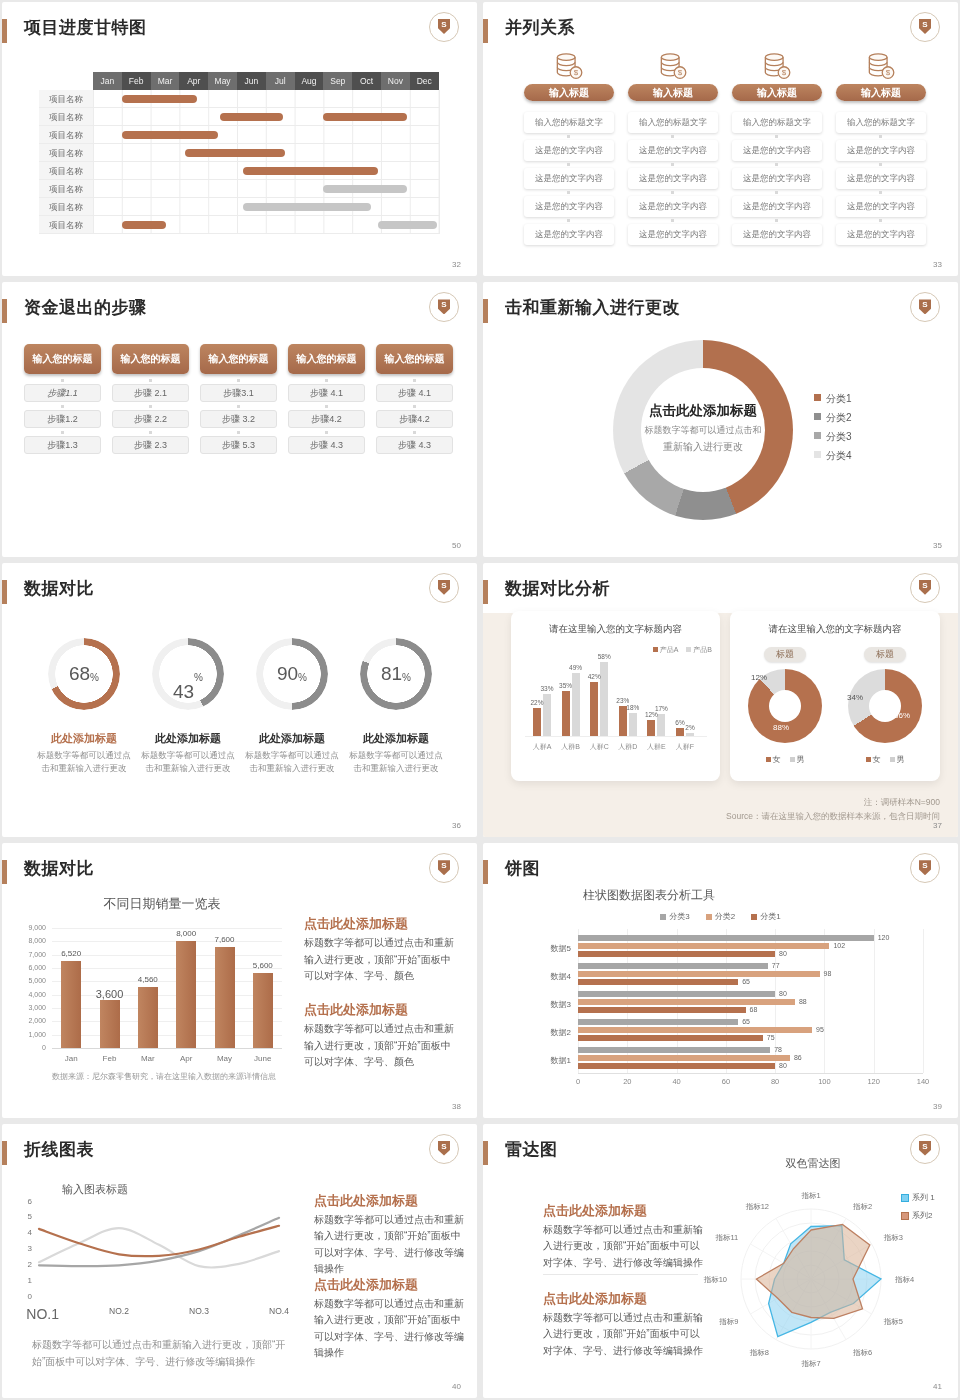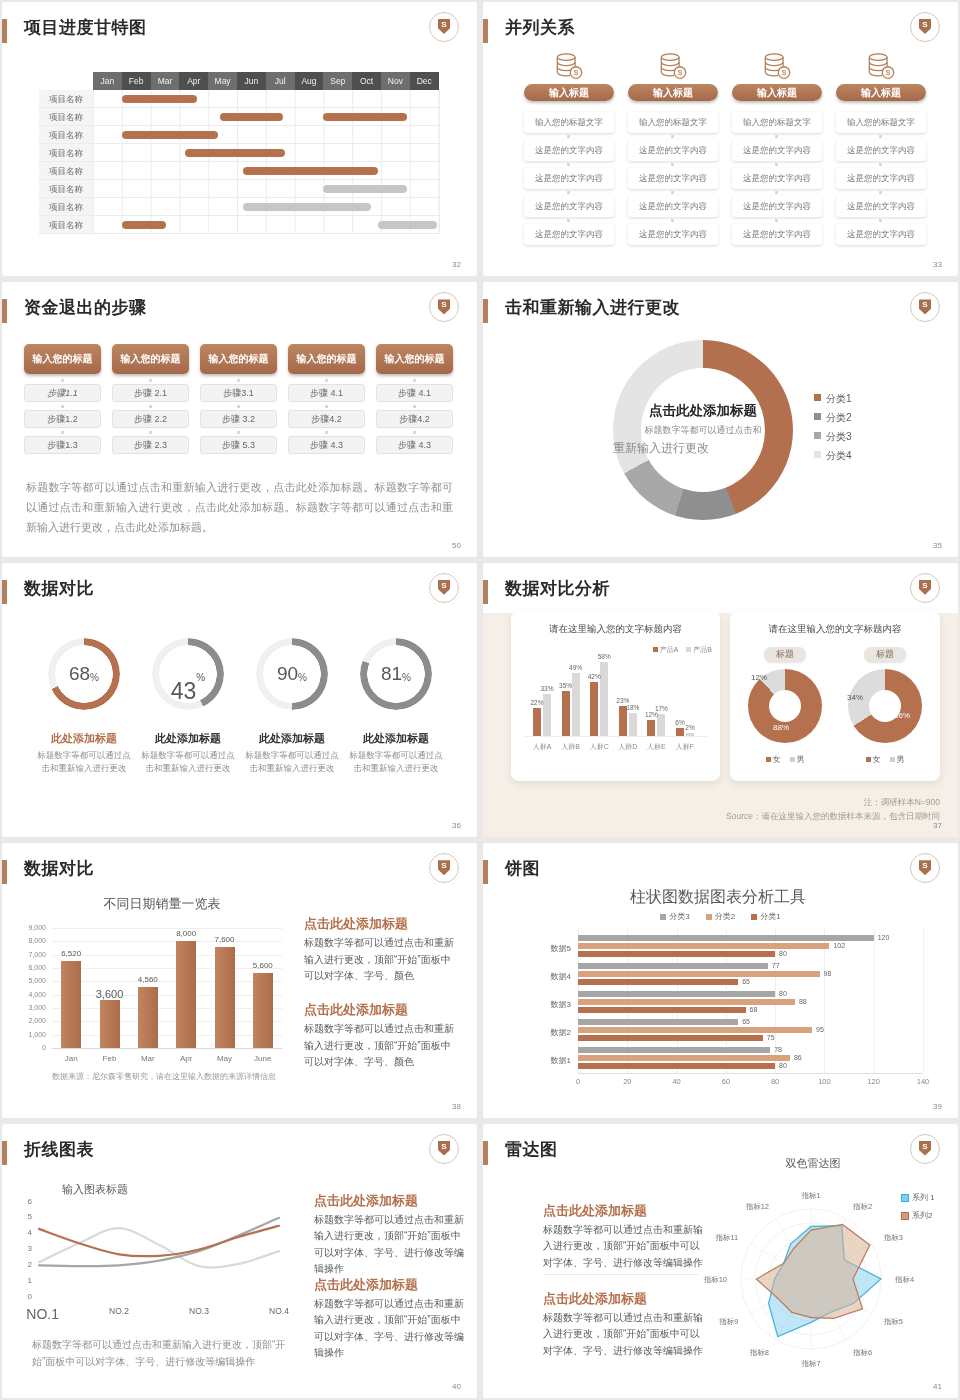--- a/index.html
+++ b/index.html
@@ -192,37 +192,36 @@
         <div style="position: absolute; left: 286px; top: 128px; width: 75px; height: 16px; background: rgb(243, 243, 243); border: 1px solid rgb(226, 226, 226); border-radius: 3px; font-size: 9px; color: rgb(102, 102, 102); line-height: 16px; text-align: center;">步骤4.2</div>
         <div style="position: absolute; left: 323px; top: 149px; width: 3px; height: 3px; background: rgb(217, 217, 217);"></div>
         <div style="position: absolute; left: 286px; top: 154px; width: 75px; height: 16px; background: rgb(243, 243, 243); border: 1px solid rgb(226, 226, 226); border-radius: 3px; font-size: 9px; color: rgb(102, 102, 102); line-height: 16px; text-align: center;">步骤 4.3</div>
         <div style="position: absolute; left: 374px; top: 62px; width: 77px; height: 30px; border-radius: 5px; background: linear-gradient(rgb(189, 133, 96), rgb(165, 105, 74)); color: rgb(255, 255, 255); font-size: 10px; font-weight: bold; line-height: 30px; text-align: center; box-shadow: rgba(0, 0, 0, 0.25) 0px 2px 3px;">输入您的标题</div>
         <div style="position: absolute; left: 411px; top: 97px; width: 3px; height: 3px; background: rgb(217, 217, 217);"></div>
         <div style="position: absolute; left: 374px; top: 102px; width: 75px; height: 16px; background: rgb(243, 243, 243); border: 1px solid rgb(226, 226, 226); border-radius: 3px; font-size: 9px; color: rgb(102, 102, 102); line-height: 16px; text-align: center;">步骤 4.1</div>
         <div style="position: absolute; left: 411px; top: 123px; width: 3px; height: 3px; background: rgb(217, 217, 217);"></div>
         <div style="position: absolute; left: 374px; top: 128px; width: 75px; height: 16px; background: rgb(243, 243, 243); border: 1px solid rgb(226, 226, 226); border-radius: 3px; font-size: 9px; color: rgb(102, 102, 102); line-height: 16px; text-align: center;">步骤4.2</div>
         <div style="position: absolute; left: 411px; top: 149px; width: 3px; height: 3px; background: rgb(217, 217, 217);"></div>
         <div style="position: absolute; left: 374px; top: 154px; width: 75px; height: 16px; background: rgb(243, 243, 243); border: 1px solid rgb(226, 226, 226); border-radius: 3px; font-size: 9px; color: rgb(102, 102, 102); line-height: 16px; text-align: center;">步骤 4.3</div>
-        <div style="position: absolute; left: 24px; top: 196px; width: 427px; font-size: 11px; color: rgb(143, 143, 143); line-height: 1.8; text-align: justify;">标题数字等都可以通过点击和重新输入进行更改，点击此处添加标题。标题数字等都可以通过点击和重新输入进行更改，点击此处添加标题。标题数字等都可以通过点击和重新输入进行更改，点击此处添加标题。</div>
       </div>
     <div class="pagenum">50</div>
   </section>
   <section class="slide">
     <div class="accent"></div>
     <h2 class="stitle">击和重新输入进行更改</h2>
     <div class="logo">
         <div class="logo-shield">S</div>
       </div>
     <div class="content" id="c35">
         <div style="position: absolute; left: 130px; top: 58px; width: 180px; height: 180px; border-radius: 50%; background: conic-gradient(rgb(178, 112, 78) 0%, rgb(178, 112, 78) 44%, rgb(143, 143, 143) 44%, rgb(143, 143, 143) 55%, rgb(168, 168, 168) 55%, rgb(168, 168, 168) 67%, rgb(228, 228, 228) 67%, rgb(228, 228, 228) 100%);">
           <div style="position: absolute; inset: 28px; border-radius: 50%; background: rgb(255, 255, 255);"></div>
         </div>
         <div style="position: absolute; left: 130px; top: 120px; width: 180px; text-align: center; font-size: 13.5px; font-weight: bold; color: rgb(38, 38, 38);">点击此处添加标题</div>
         <div style="position: absolute; left: 130px; top: 142px; width: 180px; text-align: center; font-size: 9px; color: rgb(138, 138, 138);">标题数字等都可以通过点击和</div>
-        <div style="position: absolute; left: 130px; top: 158px; width: 180px; text-align: left; font-size: 12px; color: rgb(138, 138, 138);">重新输入进行更改</div>
+        <div style="position: absolute; left: 130px; top: 158px; width: 180px; text-align: center; font-size: 10px; color: rgb(138, 138, 138);">重新输入进行更改</div>
         <div style="position: absolute; left: 331px; top: 112px; width: 7px; height: 7px; background: rgb(178, 112, 78);"></div>
         <div style="position: absolute; left: 343px; top: 110px; font-size: 10px; color: rgb(89, 89, 89);">分类1</div>
         <div style="position: absolute; left: 331px; top: 131px; width: 7px; height: 7px; background: rgb(143, 143, 143);"></div>
         <div style="position: absolute; left: 343px; top: 129px; font-size: 10px; color: rgb(89, 89, 89);">分类2</div>
         <div style="position: absolute; left: 331px; top: 150px; width: 7px; height: 7px; background: rgb(168, 168, 168);"></div>
         <div style="position: absolute; left: 343px; top: 148px; font-size: 10px; color: rgb(89, 89, 89);">分类3</div>
         <div style="position: absolute; left: 331px; top: 169px; width: 7px; height: 7px; background: rgb(228, 228, 228);"></div>
         <div style="position: absolute; left: 343px; top: 167px; font-size: 10px; color: rgb(89, 89, 89);">分类4</div>
       </div>
     <div class="pagenum">35</div>
@@ -237,21 +236,21 @@
         <div style="position: absolute; left: 46px; top: 75px; width: 72px; height: 72px; border-radius: 50%; background: conic-gradient(rgb(181, 113, 78) 68%, rgb(240, 240, 240) 0deg); mask: radial-gradient(farthest-side, transparent calc(100% - 7.5px), rgb(0, 0, 0) calc(100% - 7px));"></div>
         <div style="position: absolute; left: 46px; top: 75px; width: 72px; height: 72px; display: flex; align-items: center; justify-content: center; color: rgb(89, 89, 89);">
           <span style="font-size: 19px;">68</span>
           <span style="font-size: 10px; margin-top: 7px;">%</span>
         </div>
         <div style="position: absolute; left: 30px; top: 168px; width: 104px; text-align: center; font-size: 11px; font-weight: bold; color: rgb(181, 113, 78);">此处添加标题</div>
         <div style="position: absolute; left: 30px; top: 187px; width: 104px; text-align: center; font-size: 8.5px; color: rgb(143, 143, 143);">标题数字等都可以通过点</div>
         <div style="position: absolute; left: 30px; top: 200px; width: 104px; text-align: center; font-size: 8.5px; color: rgb(143, 143, 143);">击和重新输入进行更改</div>
         <div style="position: absolute; left: 150px; top: 75px; width: 72px; height: 72px; border-radius: 50%; background: conic-gradient(rgb(140, 140, 140) 43%, rgb(240, 240, 240) 0deg); mask: radial-gradient(farthest-side, transparent calc(100% - 7.5px), rgb(0, 0, 0) calc(100% - 7px));"></div>
         <div style="position: absolute; left: 150px; top: 75px; width: 72px; height: 72px; display: flex; align-items: center; justify-content: center; color: rgb(89, 89, 89);">
-          <span style="font-size: 23px; margin-top: 36px;">43</span>
+          <span style="font-size: 19px; margin-top: 36px;">43</span>
           <span style="font-size: 10px; margin-top: 7px;">%</span>
         </div>
         <div style="position: absolute; left: 134px; top: 168px; width: 104px; text-align: center; font-size: 11px; font-weight: bold; color: rgb(51, 51, 51);">此处添加标题</div>
         <div style="position: absolute; left: 134px; top: 187px; width: 104px; text-align: center; font-size: 8.5px; color: rgb(143, 143, 143);">标题数字等都可以通过点</div>
         <div style="position: absolute; left: 134px; top: 200px; width: 104px; text-align: center; font-size: 8.5px; color: rgb(143, 143, 143);">击和重新输入进行更改</div>
         <div style="position: absolute; left: 254px; top: 75px; width: 72px; height: 72px; border-radius: 50%; background: conic-gradient(rgb(140, 140, 140) 50%, rgb(240, 240, 240) 0deg); mask: radial-gradient(farthest-side, transparent calc(100% - 7.5px), rgb(0, 0, 0) calc(100% - 7px));"></div>
         <div style="position: absolute; left: 254px; top: 75px; width: 72px; height: 72px; display: flex; align-items: center; justify-content: center; color: rgb(89, 89, 89);">
           <span style="font-size: 19px;">90</span>
           <span style="font-size: 10px; margin-top: 7px;">%</span>
         </div>
@@ -415,21 +414,21 @@
       </div>
     <div class="pagenum">38</div>
   </section>
   <section class="slide">
     <div class="accent"></div>
     <h2 class="stitle">饼图</h2>
     <div class="logo">
         <div class="logo-shield">S</div>
       </div>
     <div class="content" id="c39">
-        <div style="position: absolute; left: 100px; top: 44px; width: 270px; text-align: center; font-size: 16px; color: rgb(89, 89, 89);">柱状图数据图表分析工具</div>
+        <div style="position: absolute; left: 100px; top: 44px; width: 270px; text-align: left; font-size: 12px; color: rgb(89, 89, 89);">柱状图数据图表分析工具</div>
         <div style="position: absolute; left: 0px; right: 0px; top: 68px; display: flex; justify-content: center; gap: 16px;">
           <div style="display: flex; align-items: center; gap: 3px;">
             <div style="width: 6px; height: 6px; background: rgb(166, 166, 166);"></div>
             <div style="font-size: 8px; color: rgb(102, 102, 102);">分类3</div>
           </div>
           <div style="display: flex; align-items: center; gap: 3px;">
             <div style="width: 6px; height: 6px; background: rgb(216, 162, 126);"></div>
             <div style="font-size: 8px; color: rgb(102, 102, 102);">分类2</div>
           </div>
           <div style="display: flex; align-items: center; gap: 3px;">

